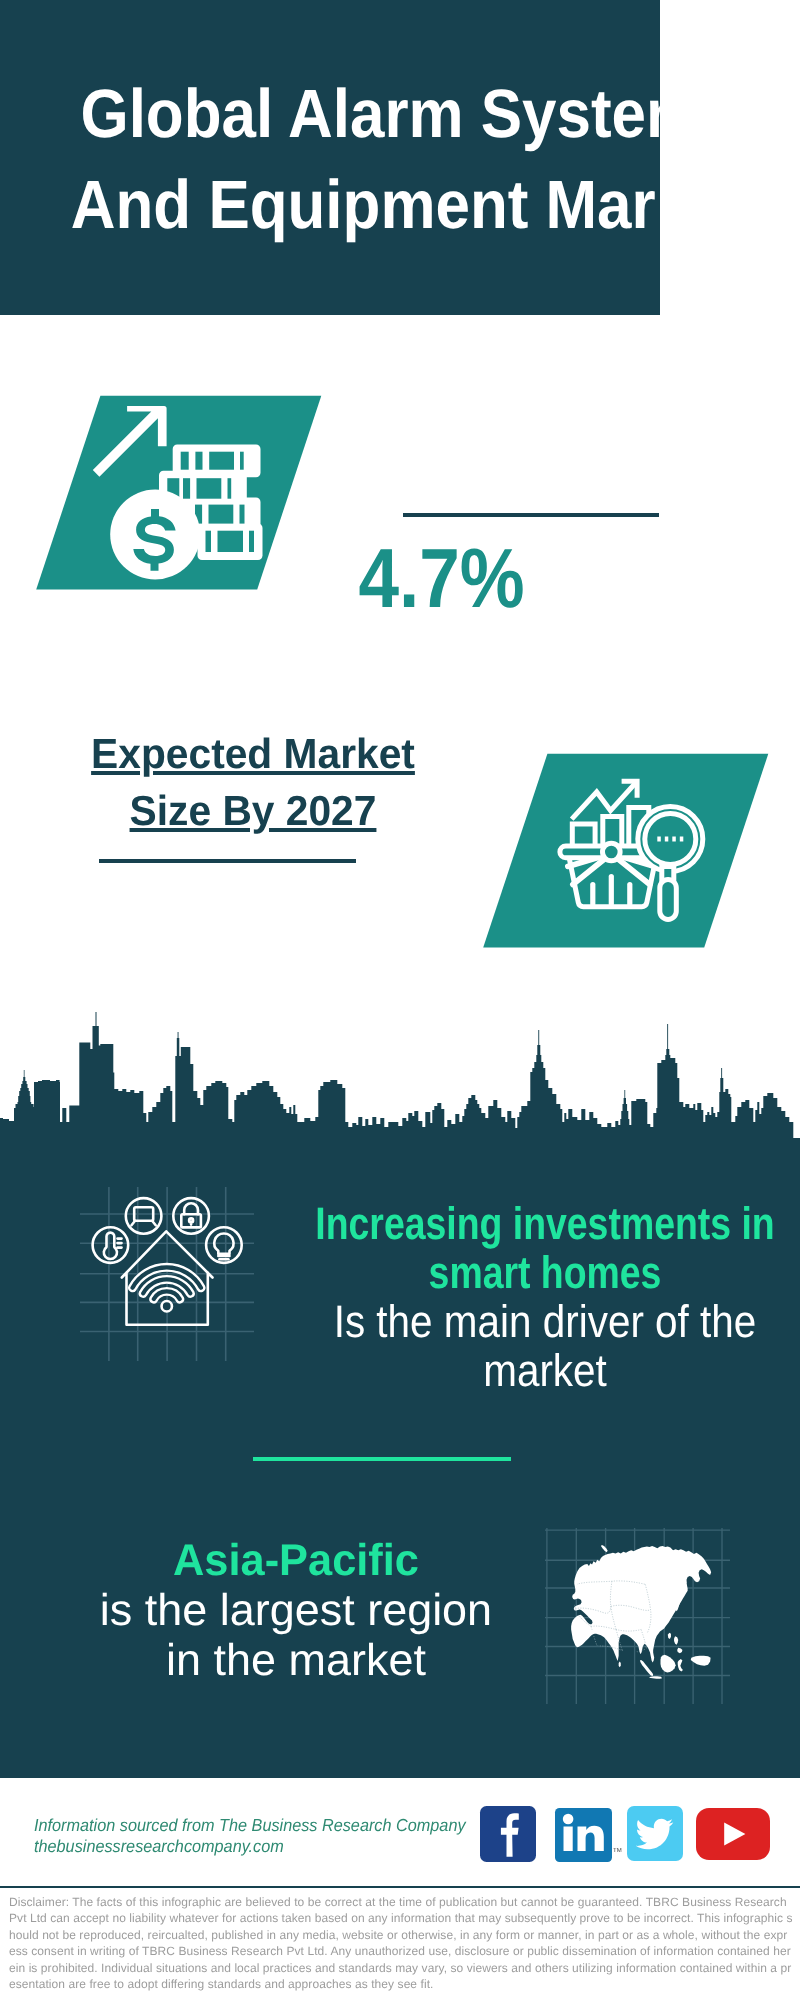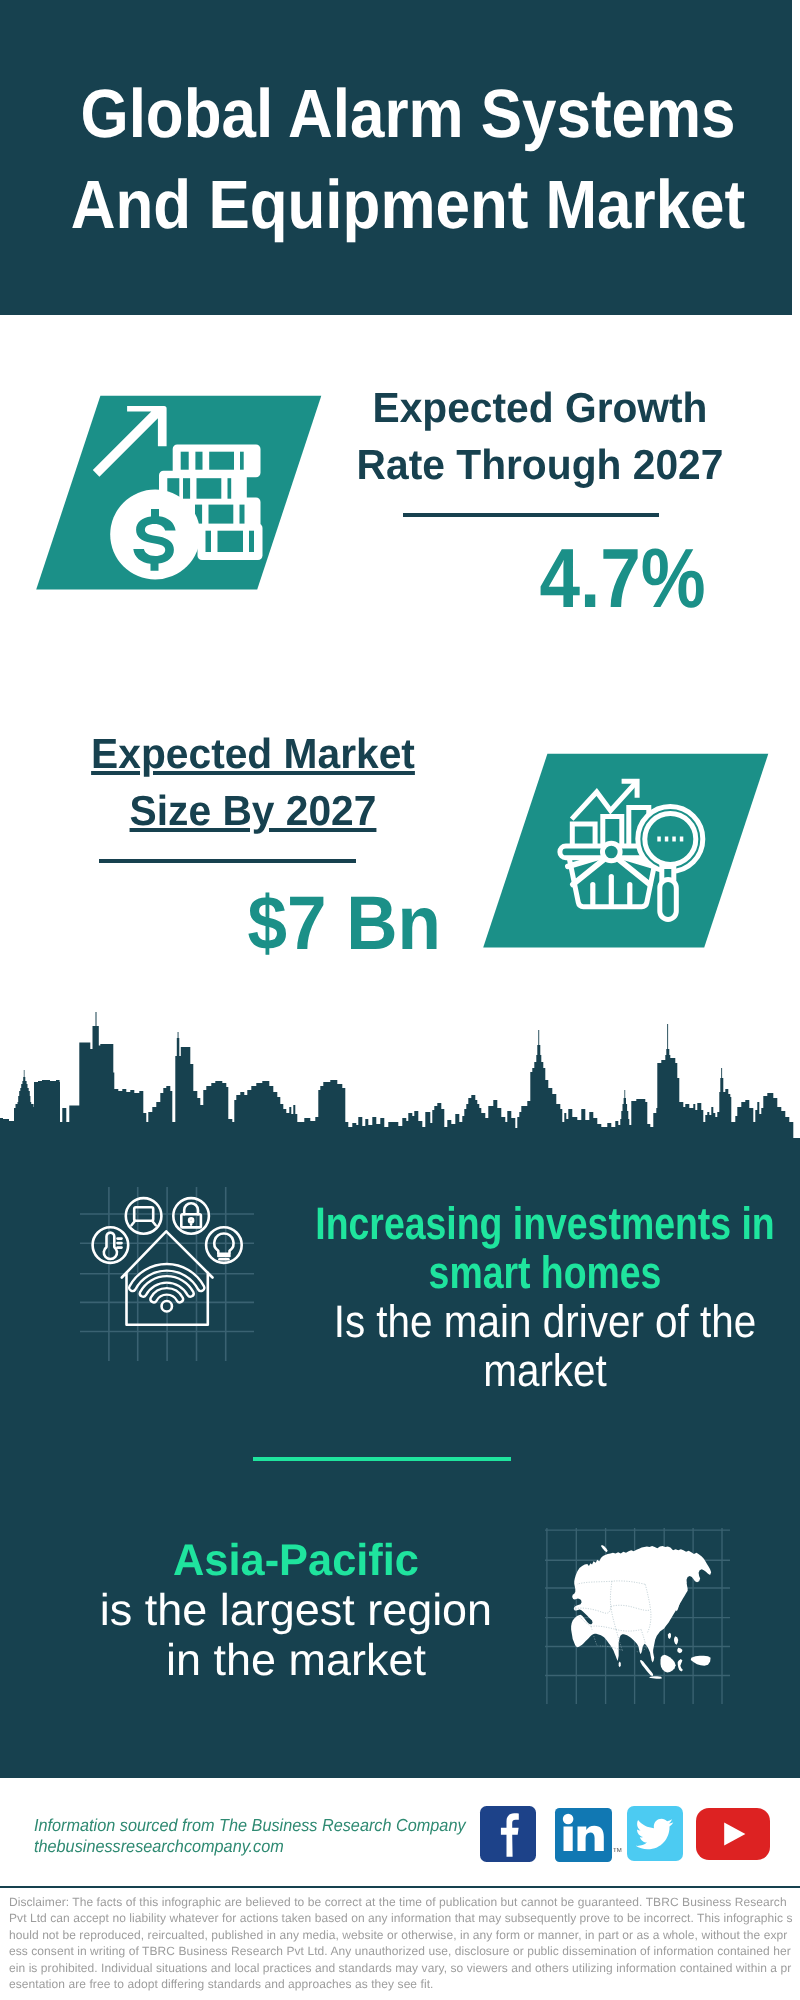--- a/index.html
+++ b/index.html
@@ -1,24 +1,24 @@
 <!DOCTYPE html>
 <html><head>
 <meta charset="utf-8">
 <style>
   html,body{margin:0;padding:0;}
   body{width:800px;height:2000px;background:#ffffff;font-family:"Liberation Sans",sans-serif;overflow:hidden;-webkit-font-smoothing:antialiased;text-rendering:geometricPrecision;}
   .page{position:relative;width:800px;height:2000px;background:#fff;}
-  .header{position:absolute;left:0;top:0;width:792px;height:315px;background:#17414f;}
+  .header{position:absolute;left:0;top:0;width:660px;height:315px;background:#17414f;}
   .title{position:absolute;left:8px;top:68px;width:800px;text-align:center;color:#fff;font-weight:bold;}
   .title .tl{display:block;font-size:68.5px;line-height:91px;transform:scaleX(.904);}
   .stat-head{position:absolute;font-weight:bold;color:#17414f;font-size:42px;line-height:57px;text-align:center;}
   .stat-head b{display:block;font-weight:bold;transform:scaleX(.97);}
   .rule{position:absolute;background:#17414f;height:3.5px;}
-  .stat-val{position:absolute;color:#1b9088;text-align:right;font-weight:bold;}
+  .stat-val{position:absolute;color:#1b9088;text-align:left;font-weight:bold;}
   .stat-val b{display:block;font-weight:bold;transform:scaleX(.868);}
   .para{position:absolute;}
   .dark{position:absolute;left:0;top:1150px;width:800px;height:628px;background:#17414f;}
   .skywrap{position:absolute;left:0;top:1012px;width:800px;height:150px;}
   .drv{position:absolute;text-align:center;font-size:45.5px;line-height:49px;}
   .drv.big{font-size:44.5px;line-height:50px;}
   .drv.big .g{transform:scaleX(.975);}
   .drv.big .w{transform:scaleX(1.01);}
   .drv>div{display:block;white-space:nowrap;}
   .drv .g{color:#1fe49e;font-weight:bold;transform:scaleX(.822);}
@@ -66,37 +66,30 @@
           <rect x="209.5" y="114.6" width="5.0" height="19.0"></rect>
         <rect x="175.5" y="140.7" width="5.5" height="21.3"></rect>
         <rect x="187.5" y="140.7" width="25.5" height="21.3"></rect>
           <rect x="219.0" y="140.7" width="5.0" height="21.3"></rect>
       </g>
       <circle cx="125.2" cy="144.5" r="45"></circle>
       <path fill="#1b9088" d="M121.0,119.0 h8.0 v7.2 c9.2,1.1 15.6,6.3 16.6,14.4 h-10.5 c-1.0,-4.1 -4.9,-6.5 -10.6,-6.5 c-5.9,0 -9.6,2.2 -9.6,5.6 c0,3.0 2.5,4.6 8.2,5.7 l6.0,1.2 c9.9,2.0 14.8,6.0 14.8,13.2 c0,7.5 -6.0,12.7 -15.4,13.8 v7.2 h-8.0 v-7.1 c-9.7,-0.9 -16.2,-6.3 -17.2,-14.7 h10.6 c1.0,4.4 5.1,6.9 11.3,6.9 c6.1,0 10.0,-2.3 10.0,-6.0 c0,-3.0 -2.4,-4.7 -8.0,-5.8 l-6.6,-1.3 c-9.7,-1.9 -14.5,-6.3 -14.5,-13.1 c0,-7.1 5.8,-12.1 14.9,-13.1 z"></path>
     </g>
   </svg>
 
-  <div class="stat-head" style="left:340px;top:379px;width:400px;">
-    <b>Expected Growth</b>
-    <b>Rate Through 2027</b>
-  </div>
   <div class="rule" style="left:403px;top:513px;width:256px;"></div>
   <div class="stat-val" style="left:332px;top:539px;width:400px;font-size:84px;line-height:78px;">
     <b>4.7%</b>
   </div>
 
   <div class="stat-head" style="left:53px;top:725px;width:400px;text-decoration:underline;">
     <b>Expected Market</b>
     <b>Size By 2027</b>
   </div>
   <div class="rule" style="left:99.3px;top:859px;width:256.3px;"></div>
-  <div class="stat-val" style="left:54px;top:885px;width:400px;font-size:76px;line-height:78px;">
-    <b style="transform:scaleX(.935)">$7 Bn</b>
-  </div>
 
   <svg class="para" style="left:477.2px;top:747.5px;" width="300" height="205" viewBox="0 0 300 205">
     <polygon points="70.4,5.8 291.3,5.8 227.2,199.6 6.2,199.6" fill="#1b9088"></polygon>
     <g fill="none" stroke="#ffffff" stroke-width="5" stroke-linecap="butt" stroke-linejoin="miter">
       <polyline points="94.7,71.1 119.7,44.0 133.5,62.6 160.1,33.3"></polyline>
       <polyline points="144.6,33.3 160.1,33.3 160.1,49.8"></polyline>
       <polyline points="95.3,101.5 95.3,75.9 118.1,75.9 118.1,101.5"></polyline>
       <polyline points="125.8,101.5 125.8,68.5 144.8,68.5 144.8,101.5"></polyline>
       <polyline points="151.8,101.5 151.8,59.5 171.8,59.5 171.8,101.5"></polyline>
 

